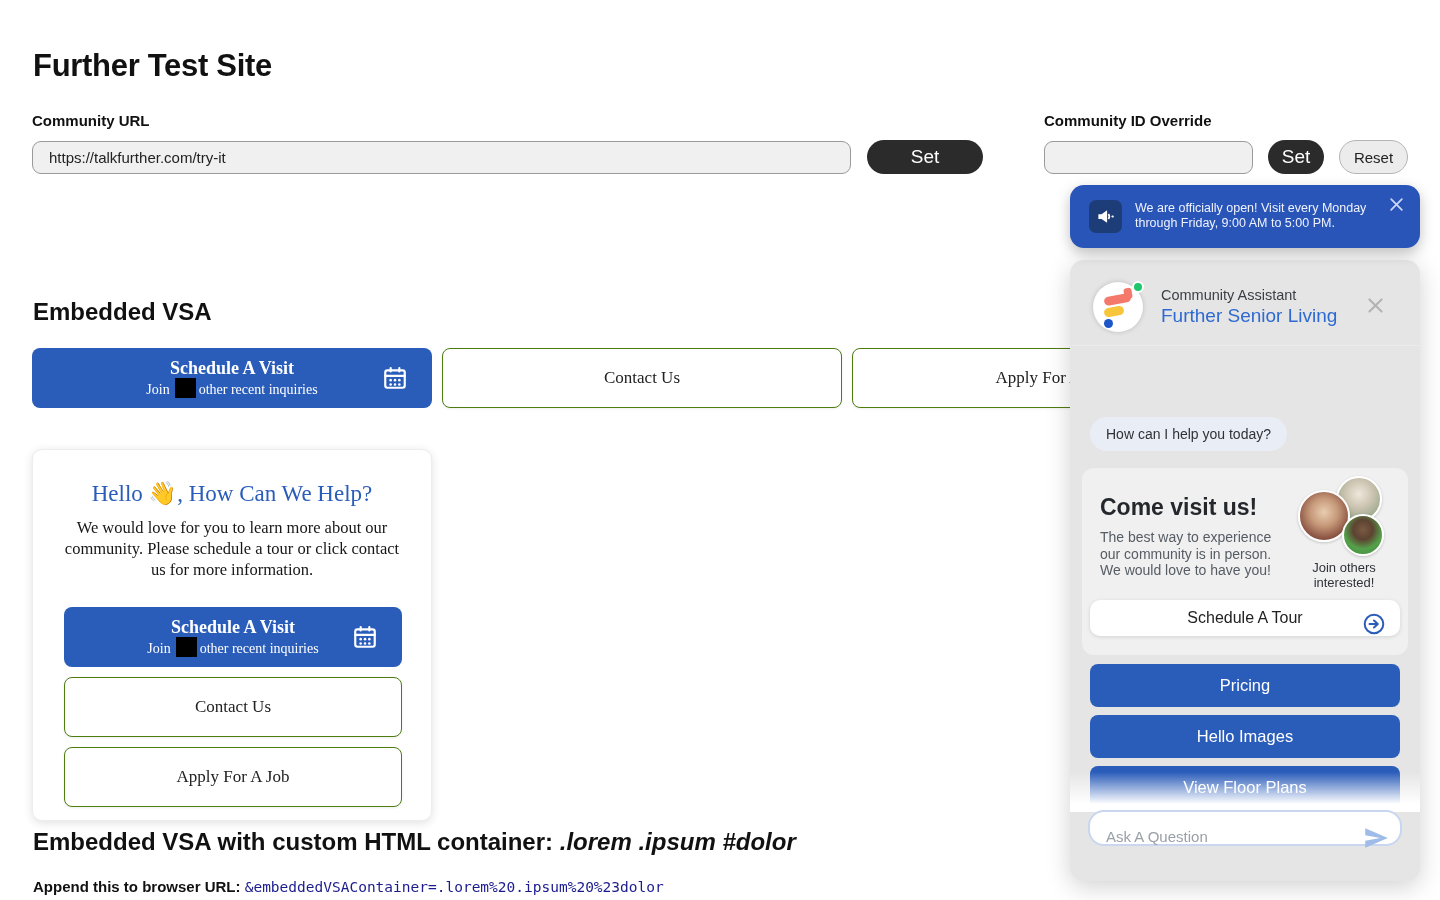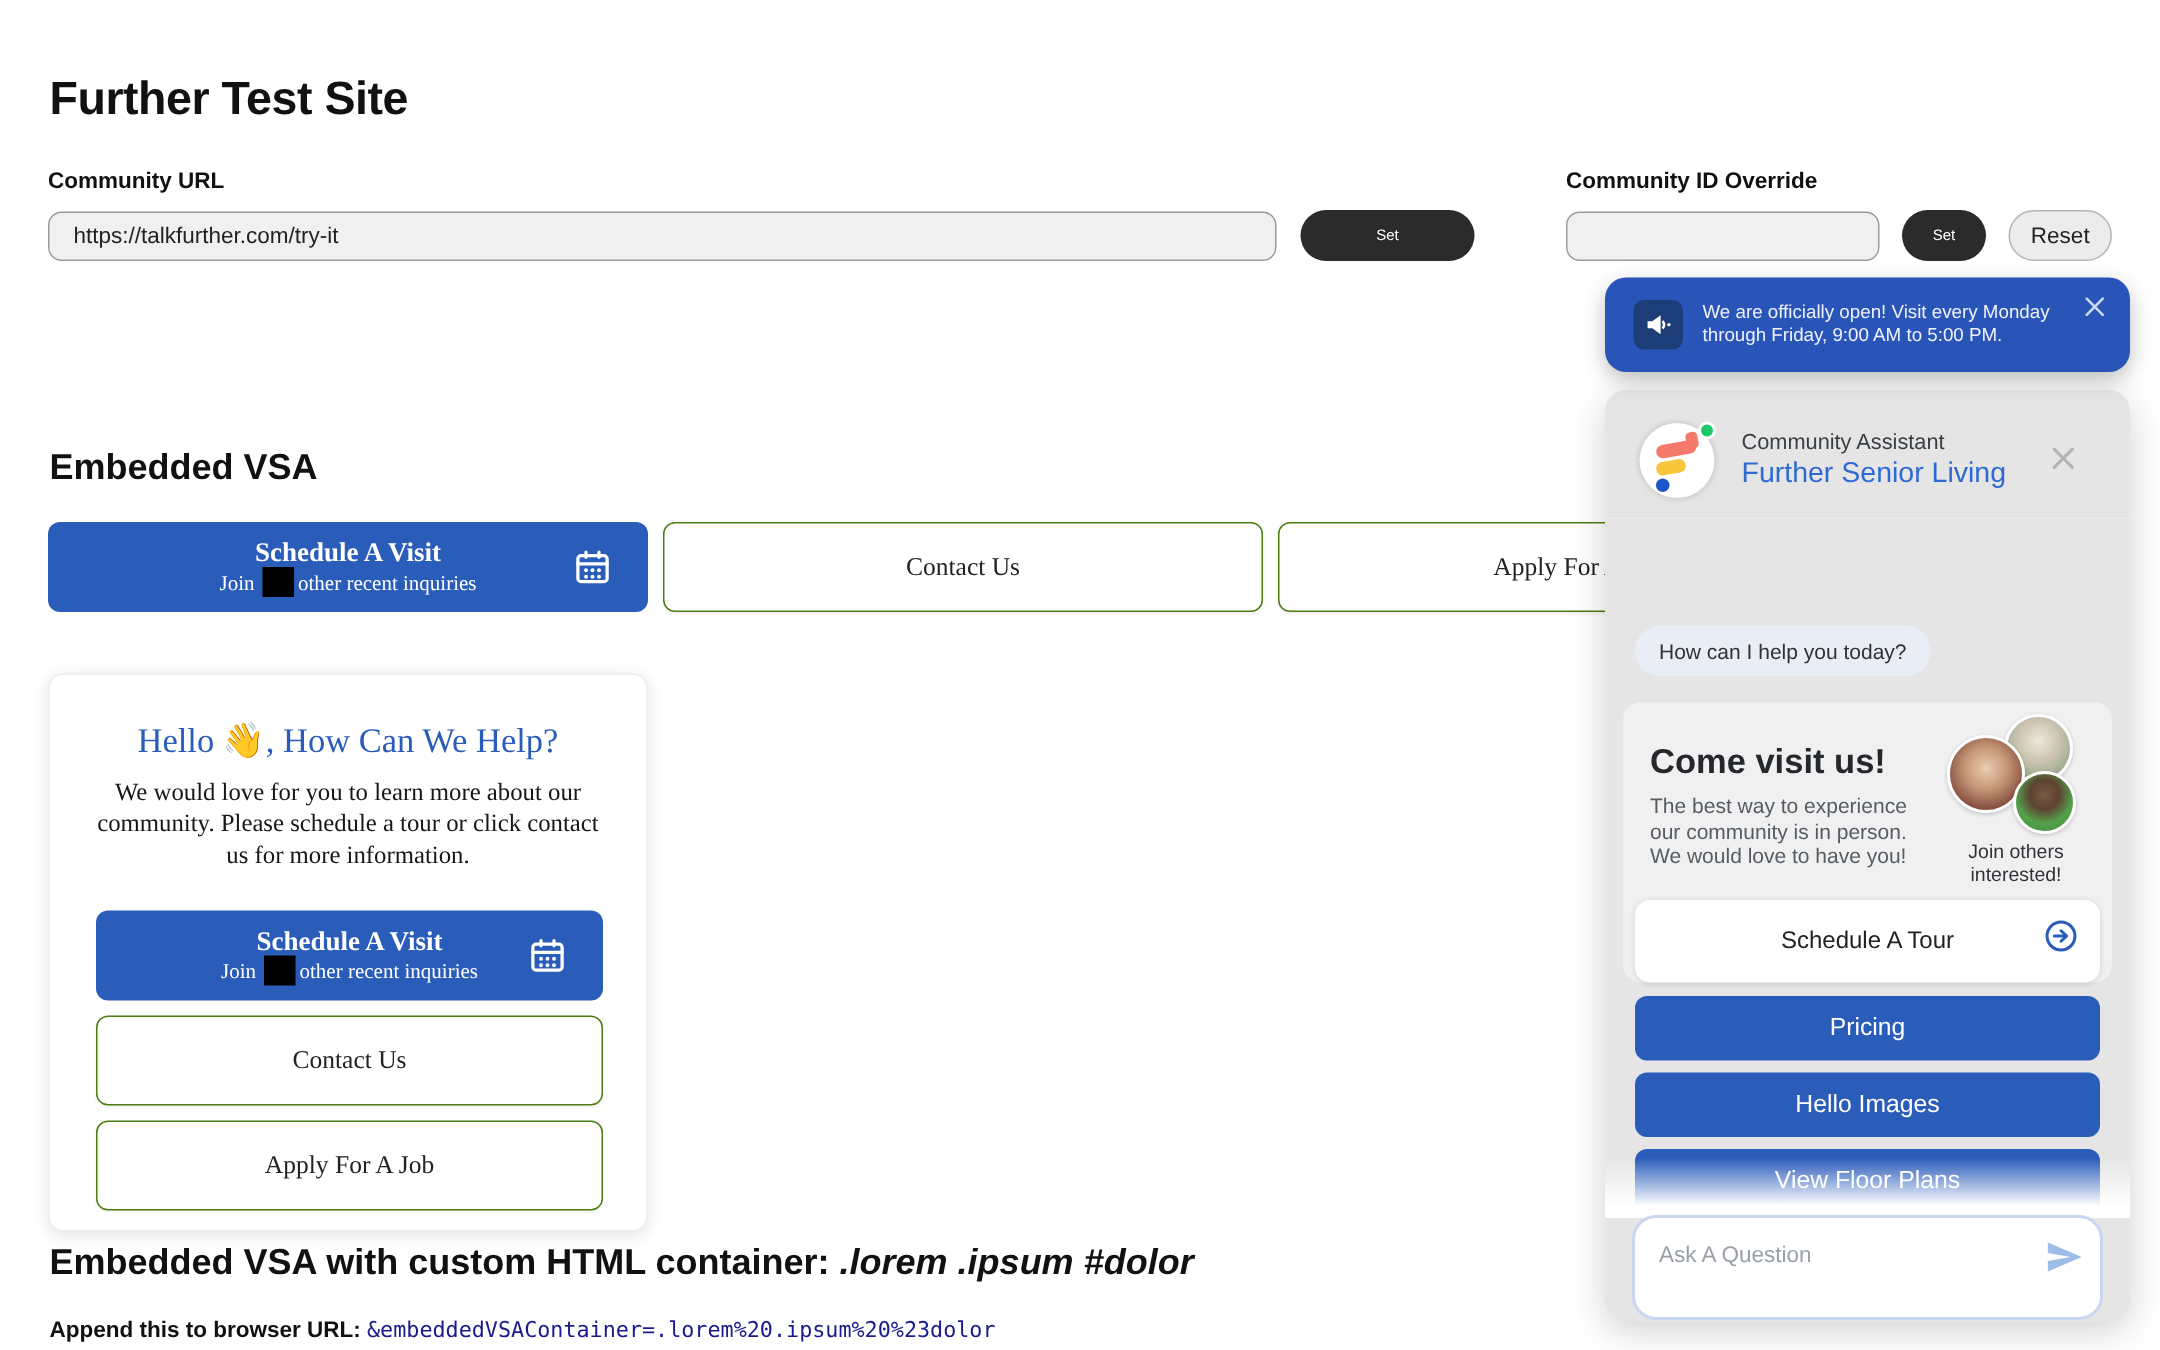--- a/index.html
+++ b/index.html
@@ -9,21 +9,21 @@
   
   .page-title { position:absolute; left:33px; top:48px; font-size:31px; font-weight:700; letter-spacing:-0.3px; }
 
   .field-label { font-size:15px; font-weight:700; color:#111; }
   .url-group { position:absolute; left:32px; top:112px; }
   .id-group  { position:absolute; left:1044px; top:112px; }
   .field-row { display:flex; align-items:center; margin-top:11px; }
   .text-input { height:33px; background:#f0f0f0; border:1px solid #9a9a9a; border-radius:9px; padding:0 16px; font-size:15px; color:#222; font-family:"Liberation Sans",sans-serif; outline:none; }
   .url-input { width:819px; }
   .id-input  { width:209px; }
-  .btn-dark { height:34px; background:#2b2b2b; color:#fff; border:none; border-radius:17px; font-size:10px; font-family:"Liberation Sans",sans-serif; cursor:pointer; }
+  .btn-dark { height:34px; background:#2b2b2b; color:#fff; border:none; border-radius:17px; font-size:19px; font-family:"Liberation Sans",sans-serif; cursor:pointer; }
   .btn-light { height:34px; background:#ececec; color:#222; border:1px solid #b5b5b5; border-radius:17px; font-size:15px; font-family:"Liberation Sans",sans-serif; cursor:pointer; }
   .url-set { width:116px; margin-left:16px; }
   .id-set  { width:56px;  margin-left:15px; }
   .id-reset{ width:69px;  margin-left:15px; }
 
   .section-heading { position:absolute; left:33px; font-size:24px; font-weight:700; }
   .vsa-heading { top:298px; }
 
   .vsa-row { position:absolute; left:32px; top:348px; display:flex; gap:10px; }
   .vsa-btn { width:400px; height:60px; border-radius:8px; font-family:"Liberation Serif", serif; position:relative; display:flex; flex-direction:column; align-items:center; justify-content:center; cursor:pointer; }
@@ -71,30 +71,30 @@
   .visit-body { position:absolute; left:18px; top:61px; width:182px; font-size:14px; line-height:16.5px; color:#565c64; }
   .avatar-cluster { position:absolute; right:18px; top:8px; width:92px; height:82px; }
   .photo { position:absolute; border-radius:50%; border:2px solid #fff; box-shadow:0 1px 3px rgba(0,0,0,0.2); }
   .photo.man   { left:0;  top:14px; width:52px; height:52px; z-index:2;
                  background:radial-gradient(circle at 50% 42%, #e9cdb0 0%, #c59878 38%, #8a5242 72%, #6e4034 100%); }
   .photo.woman { left:38px; top:0;  width:46px; height:46px; z-index:1;
                  background:radial-gradient(circle at 50% 38%, #eee8dc 0%, #cfc6b4 38%, #a3ad92 72%, #8c9a80 100%); }
   .photo.green { left:44px; top:38px; width:42px; height:42px; z-index:3;
                  background:radial-gradient(circle at 50% 36%, #7a5a42 0%, #5d4332 32%, #55a04a 62%, #3f8a3c 100%); }
   .avatar-caption { position:absolute; right:6px; top:92px; width:116px; text-align:center; font-size:13px; line-height:15px; color:#2f3237; }
-  .tour-btn { position:absolute; left:8px; top:132px; width:310px; height:55px; background:#fff; border:none; border-radius:10px; box-shadow:0 1px 4px rgba(0,0,0,0.12); font-size:16px; color:#222; font-family:"Liberation Sans",sans-serif; cursor:pointer; }
+  .tour-btn { position:absolute; left:8px; top:132px; width:310px; height:36px; background:#fff; border:none; border-radius:10px; box-shadow:0 1px 4px rgba(0,0,0,0.12); font-size:16px; color:#222; font-family:"Liberation Sans",sans-serif; cursor:pointer; }
   .tour-arrow { position:absolute; right:15px; top:13px; line-height:0; }
 
   .chat-action { position:absolute; left:20px; width:310px; height:43px; background:#2a5cba; border:none; border-radius:8px; color:#fff; font-size:16.5px; font-family:"Liberation Sans",sans-serif; cursor:pointer; }
   .act-0 { top:404px; }
   .act-1 { top:455px; }
   .act-2 { top:506px; }
   .fade-out { position:absolute; left:0; top:512px; width:100%; height:40px; background:linear-gradient(to bottom, rgba(255,255,255,0), #ffffff 80%); pointer-events:none; }
 
-  .ask-box { position:absolute; left:18px; top:550px; width:314px; height:70px; border:2px solid #c9d6f0; border-radius:16px; background:#fff;padding-left:20px; }
+  .ask-box { position:absolute; left:18px; top:550px; width:314px; height:36px; border:2px solid #c9d6f0; border-radius:16px; background:#fff;padding-left:20px; }
   .ask-input { position:absolute; left:16px; top:0; width:240px; height:49px; border:none; outline:none; font-size:15px; color:#444; font-family:"Liberation Sans",sans-serif; background:transparent; }
   .ask-input::placeholder { color:#9aa0a8; }
   .send-btn { position:absolute; right:10px; top:12px; background:none; border:none; cursor:pointer; line-height:0; padding:0; }
 </style>
 </head>
 <body>
 
 <h1 class="page-title">Further Test Site</h1>
 
 <div class="url-group">

